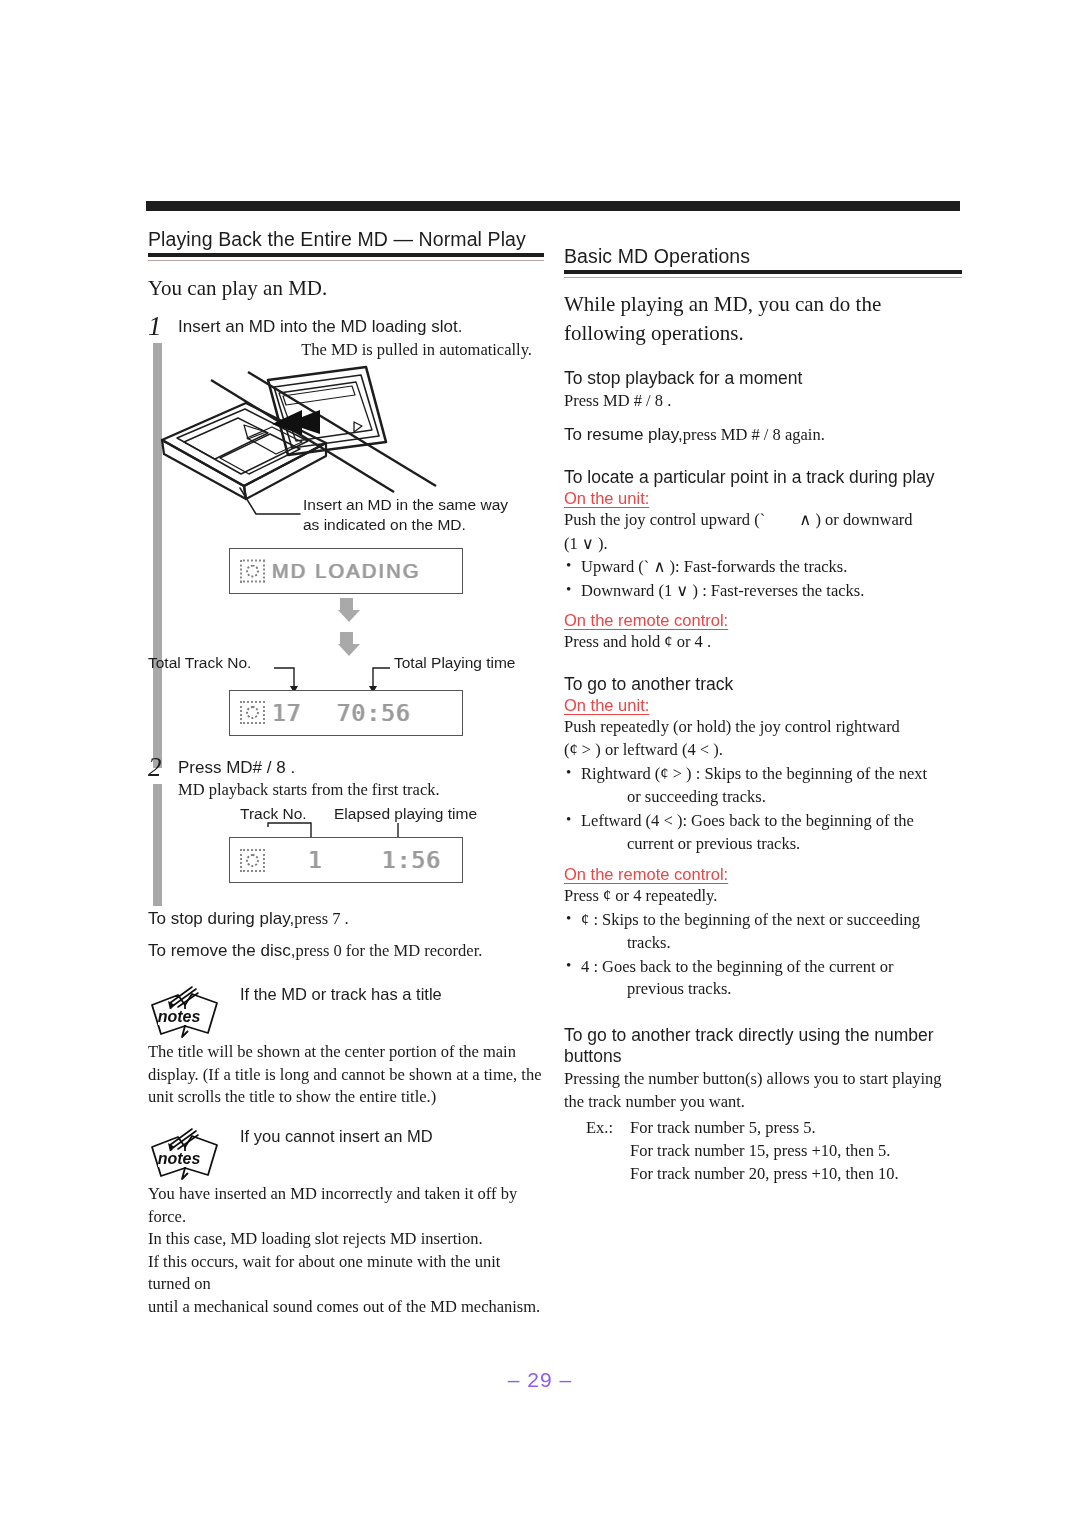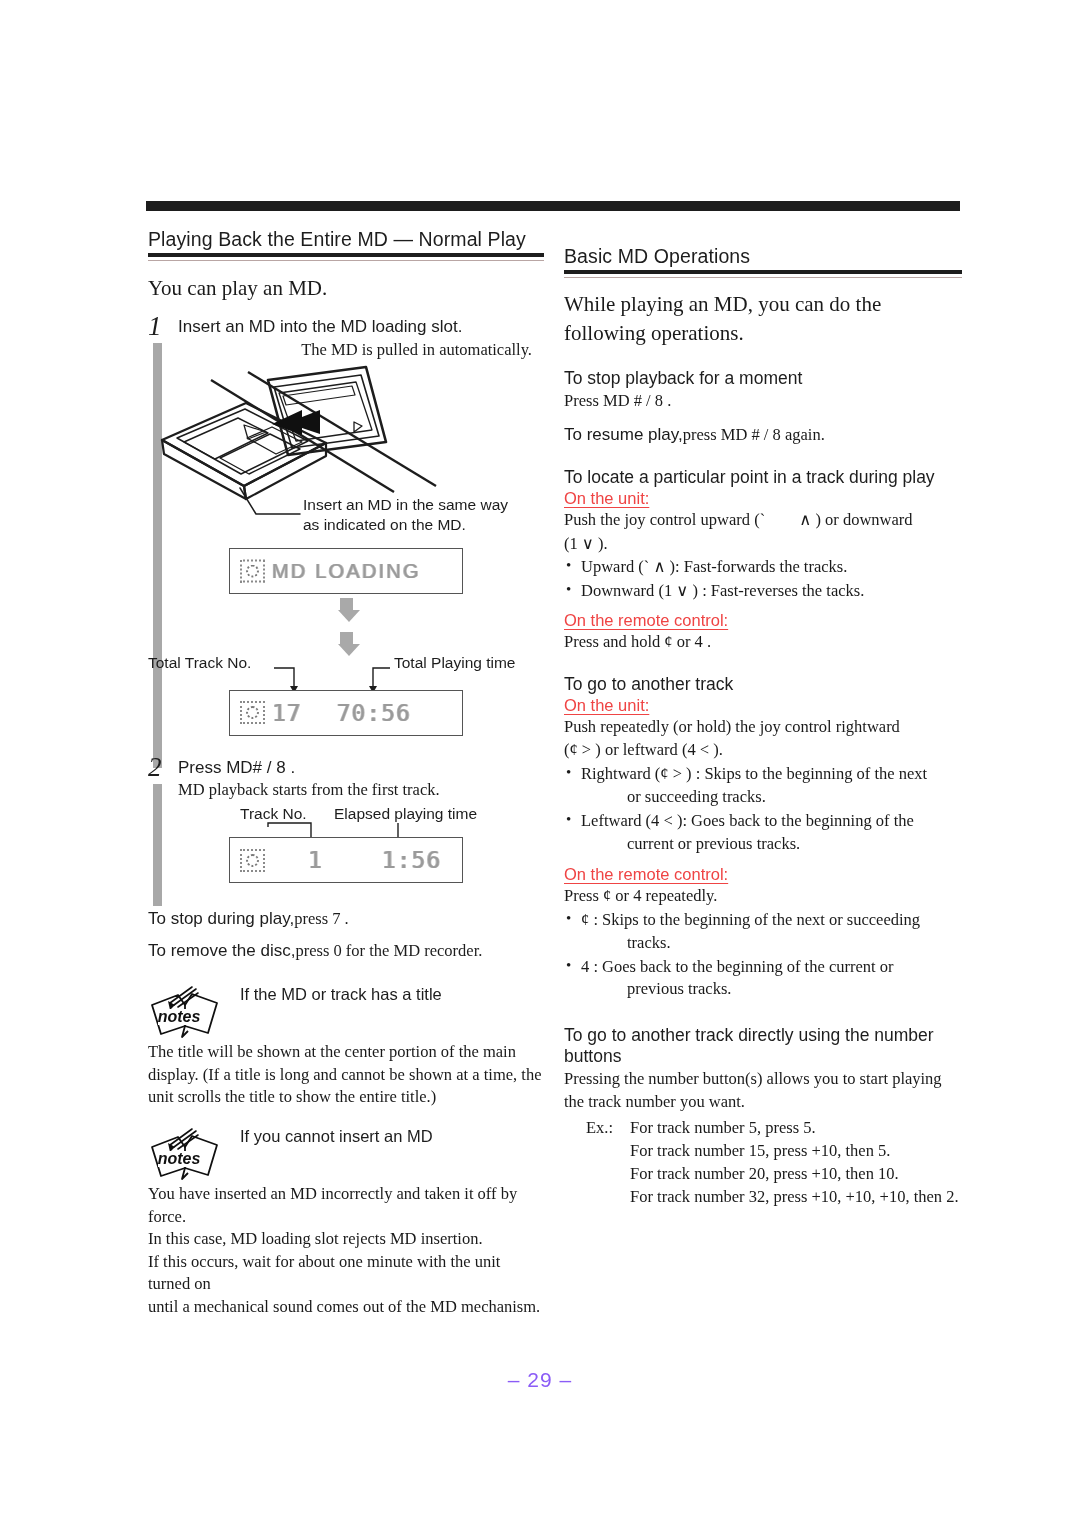--- a/index.html
+++ b/index.html
@@ -570,20 +570,17 @@
     <div class="ex-list">
       <span class="exrow">
         <span class="exlbl">Ex.:</span><span>For track number 5, press 5.</span>
       </span>
       <span class="exrow">
         <span class="exlbl"></span><span>For track number 15, press +10, then 5.</span>
       </span>
       <span class="exrow">
         <span class="exlbl"></span><span>For track number 20, press +10, then 10.</span>
       </span>
-      <span class="exrow">
-        <span class="exlbl"></span><span>For track number 32, press +10, +10, +10, then 2.</span>
-      </span>
     </div>
   </div>
 
   <div class="footer">– 29 –</div>
 </div>
 
 </body></html>

